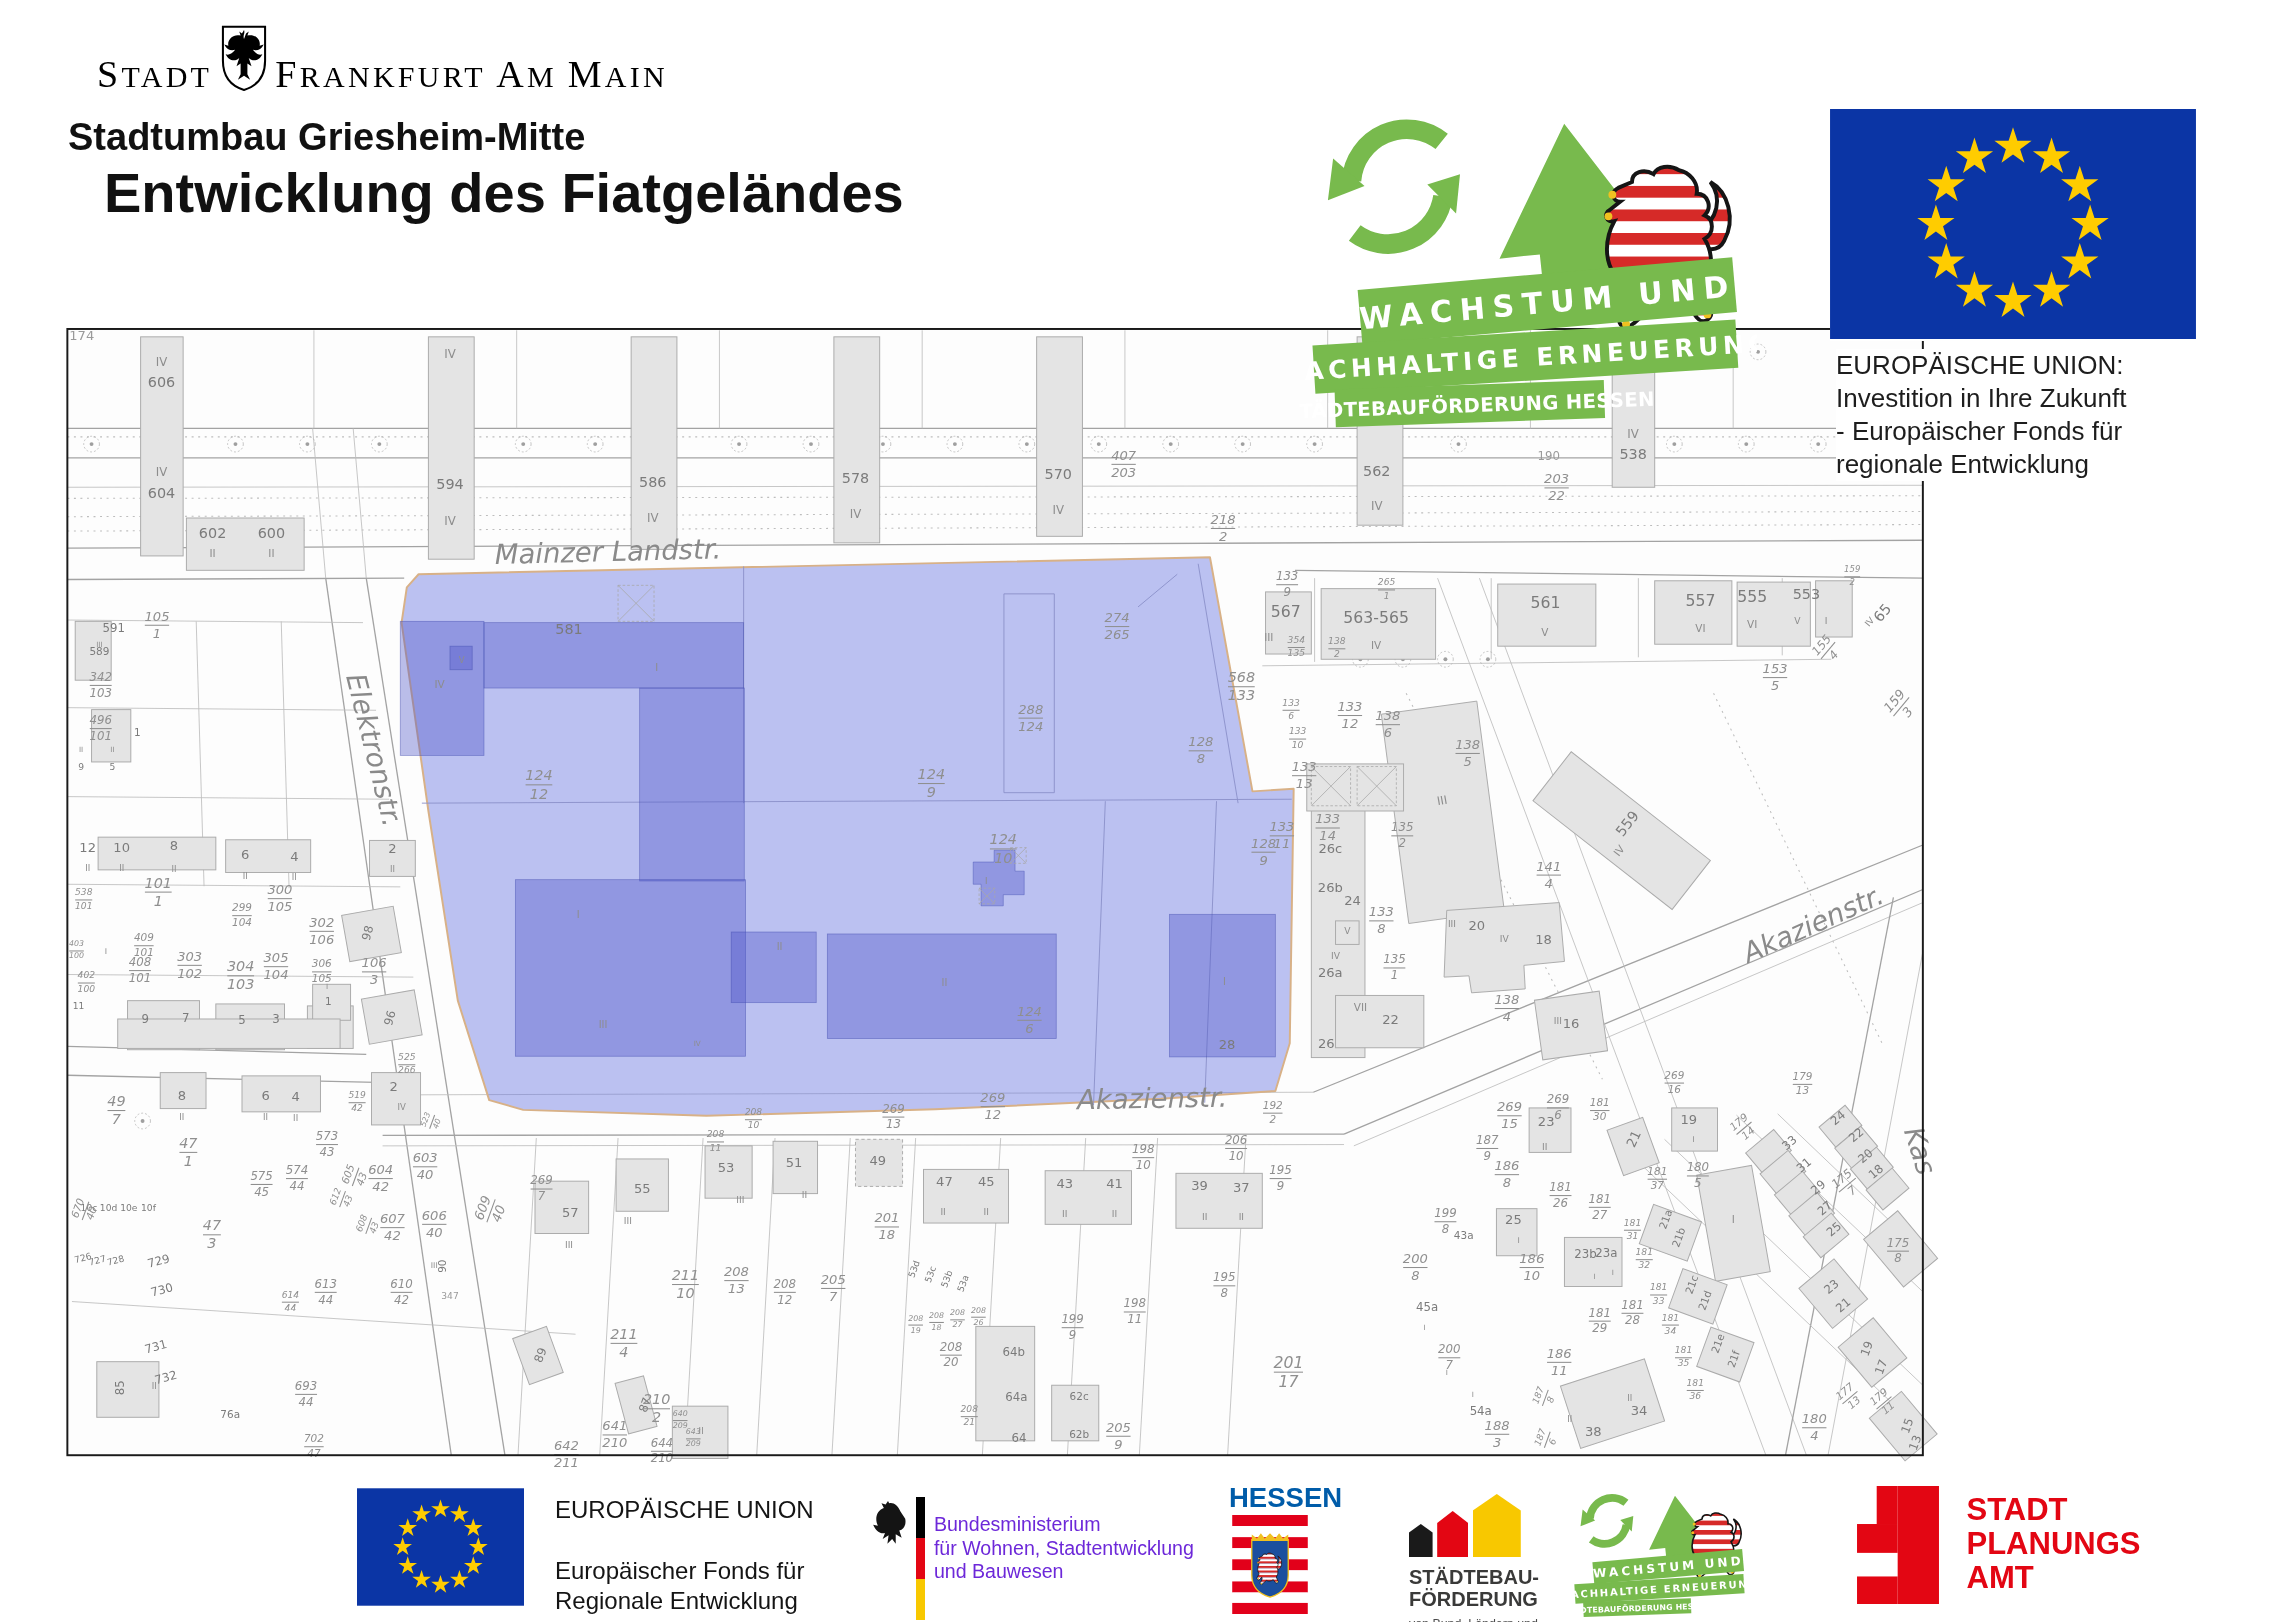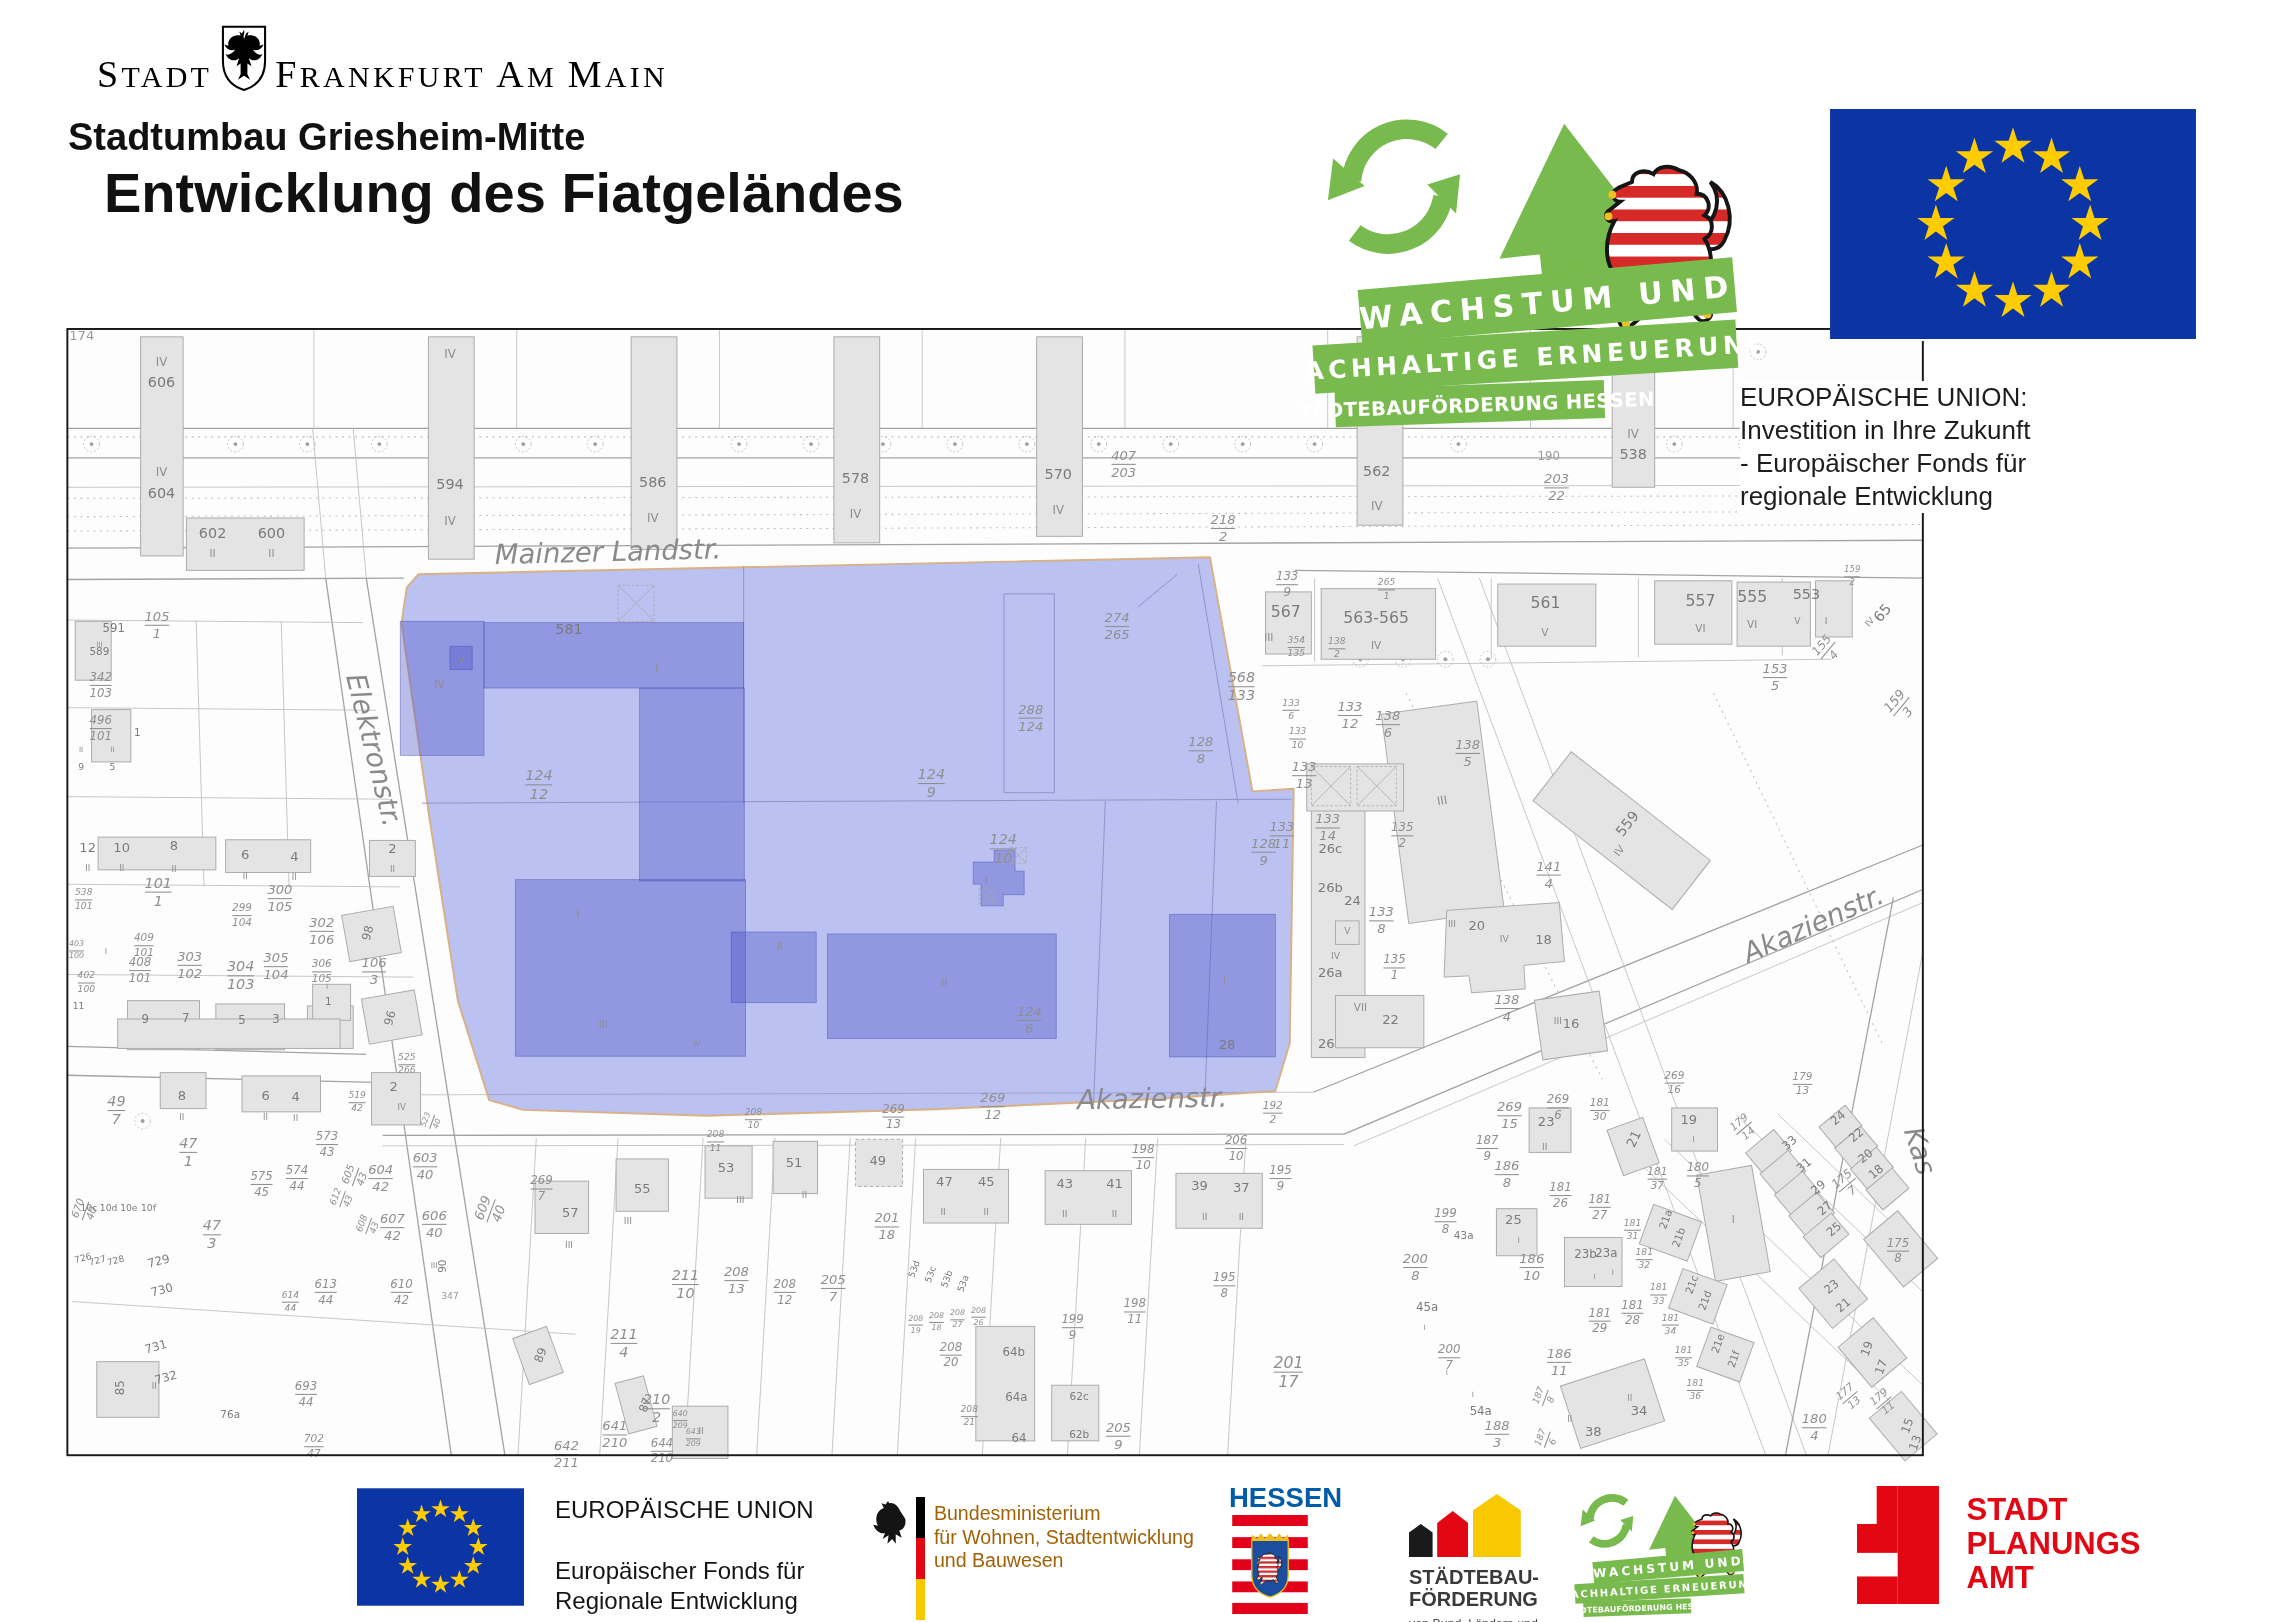--- a/index.html
+++ b/index.html
@@ -8,21 +8,21 @@
   .abs{position:absolute;}
   
   .ffm-logo{left:97px;top:23.6px;height:68px;display:flex;align-items:flex-end;gap:6.5px;
             font-family:"Liberation Serif",serif;letter-spacing:3.3px;color:#000;}
   .ffm-word{font-size:30px;line-height:.9;}
   .ffm-word b{font-size:38px;font-weight:400;}
   .title1{left:68px;top:116px;font-size:38px;font-weight:700;letter-spacing:0;text-align:center;}
   .title2{left:68px;top:160px;font-size:56px;font-weight:700;margin-left:36px;}
   
   .eu-top{left:1830px;top:109px;width:451px;background:#fff;}
-  .eu-top-text{left:1740px;top:349px;width:451px;font-size:26px;line-height:33px;color:#1d1d1d;background:#fff;margin-top:32px;}
+  .eu-top-text{left:1836px;top:349px;width:451px;font-size:26px;line-height:33px;color:#1d1d1d;background:#fff;}
   
   .mapwrap{left:0;top:0;}
   svg text{font-family:"DejaVu Sans",sans-serif;}
   .mln{stroke:#bdbdbd;stroke-width:1.3;fill:none;}
   .mln2{stroke:#a3a3a3;stroke-width:2;fill:none;}
   .mlnd{stroke:#bdbdbd;stroke-width:1.6;fill:none;stroke-dasharray:3 7;}
   .mlns{stroke:#8b90c9;stroke-width:1.4;fill:none;}
   .rc{stroke:#b5b5b5;stroke-width:1.2;fill:none;stroke-dasharray:3 3;}
   .rcf{fill:#9f9f9f;}
   .bld{fill:#e4e4e4;stroke:#ababab;stroke-width:1.5;}
@@ -34,21 +34,21 @@
   .lfl{stroke:#8f8f8f;stroke-width:1.6;}
   .lh{fill:#7b7b7b;}
   .ln{fill:#9a9a9a;}
   .lro{fill:#8d8d8d;}
   .lst{fill:#8a8a8a;font-style:italic;}
   .f-eutext{left:555px;top:1495px;font-size:24px;line-height:30px;color:#141414;}
   .f-eutext .gap{height:31px;}
   .bmwsb{left:869px;top:1497px;display:flex;gap:9.2px;}
   .bmwsb-bar{width:8.5px;height:123px;display:flex;flex-direction:column;}
   .bmwsb-bar div{flex:1;}
-  .bmwsb-text{font-size:19.6px;line-height:23.6px;font-weight:500;color:#a16207;padding-top:5.2px;}
+  .bmwsb-text{font-size:19.6px;line-height:23.6px;font-weight:500;color:#6d28d9;padding-top:5.2px;margin-top:11px;}
   .hessen-name{left:1229px;top:1482px;width:85px;text-align:left;font-size:27.5px;font-weight:700;color:#005ca9;}
   .hessen-flag{left:1232px;top:1515px;width:76px;height:99px;}
   .sbf{left:1409px;top:1493px;}
   .sbf-houses{display:flex;align-items:flex-end;gap:4.6px;height:64px;}
   .house{clip-path:polygon(50% 0,100% 26%,100% 100%,0 100%,0 26%);}
   .sbf-t{font-size:20px;font-weight:700;color:#3a3a39;line-height:22px;margin-top:9.2px;}
   .sbf-s{font-size:12.4px;color:#4c4c4c;line-height:14.4px;margin-top:6.5px;}
   .spa{left:1857px;top:1486px;display:flex;gap:27.5px;}
   .spa-text{color:#e30613;font-weight:700;font-size:31px;line-height:34px;padding-top:6.5px;}
   .spa-sub{font-size:13.7px;letter-spacing:2px;margin-top:9.2px;}

